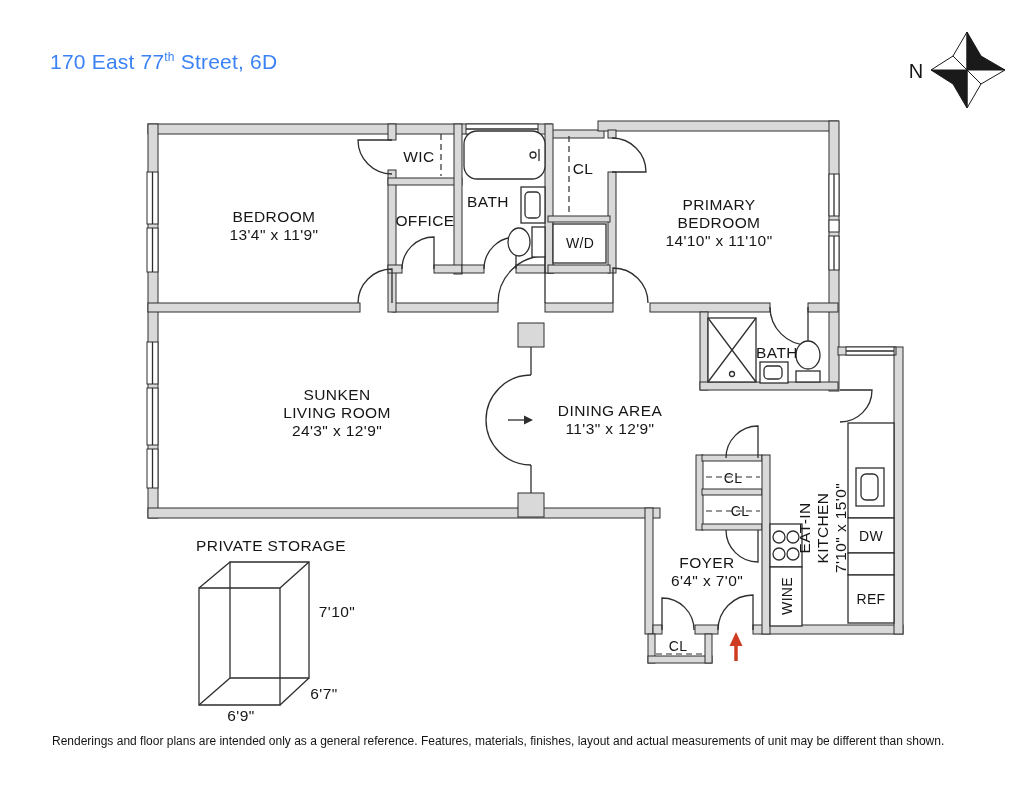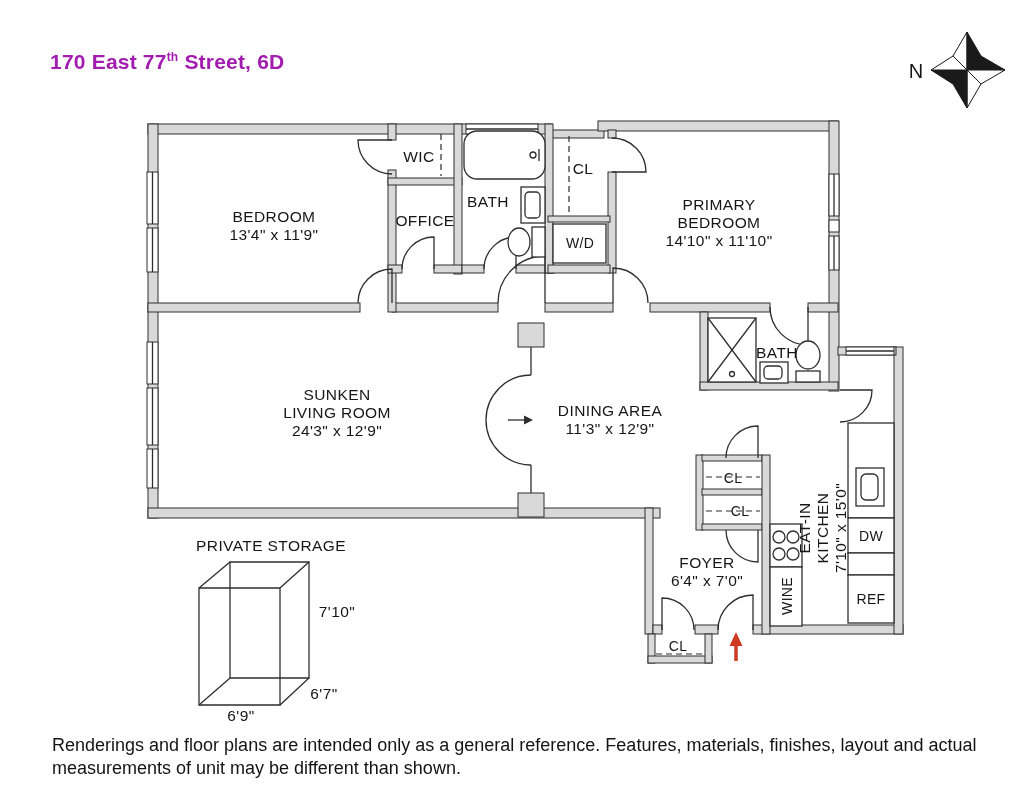--- a/index.html
+++ b/index.html
@@ -1,21 +1,21 @@
 <!DOCTYPE html>
 <html><head>
 <meta charset="utf-8">
 <style>
   html,body{margin:0;padding:0;background:#fff;}
   .stage{position:relative;width:1035px;height:800px;background:#ffffff;
          font-family:"Liberation Sans",sans-serif;overflow:hidden;}
   .plan-svg{position:absolute;left:0;top:0;}
-  .title{position:absolute;left:50px;top:50px;font-size:21px;font-weight:bold;color:#a21caf;letter-spacing:.2px;}
+  .title{position:absolute;left:50px;top:50px;font-size:21px;font-weight:normal;color:#3b82f6;letter-spacing:.2px;}
   .title sup{font-size:12px;}
-  .disclaimer{position:absolute;left:52px;top:734px;width:952px;font-size:18px;line-height:1.3;color:#141414;}
+  .disclaimer{position:absolute;left:52px;top:734px;width:952px;font-size:12px;line-height:1.3;color:#141414;}
   svg text{font-family:"Liberation Sans",sans-serif;fill:#161616;}
   .lbl{font-size:15.5px;letter-spacing:.4px;}
   .lbl-s{font-size:14px;letter-spacing:.3px;}
   .wall{fill:#d9d9d9;stroke:#2e2e2e;stroke-width:1;}
   .thin{fill:none;stroke:#2e2e2e;stroke-width:1.3;}
   .fixt{fill:#ffffff;stroke:#2e2e2e;stroke-width:1.3;}
   .win{fill:#ffffff;stroke:#2e2e2e;stroke-width:1;}
   .dash{fill:none;stroke:#2e2e2e;stroke-width:1.2;stroke-dasharray:6 4;}
   .cstar{stroke:#1a1a1a;stroke-width:1;}
 </style>

